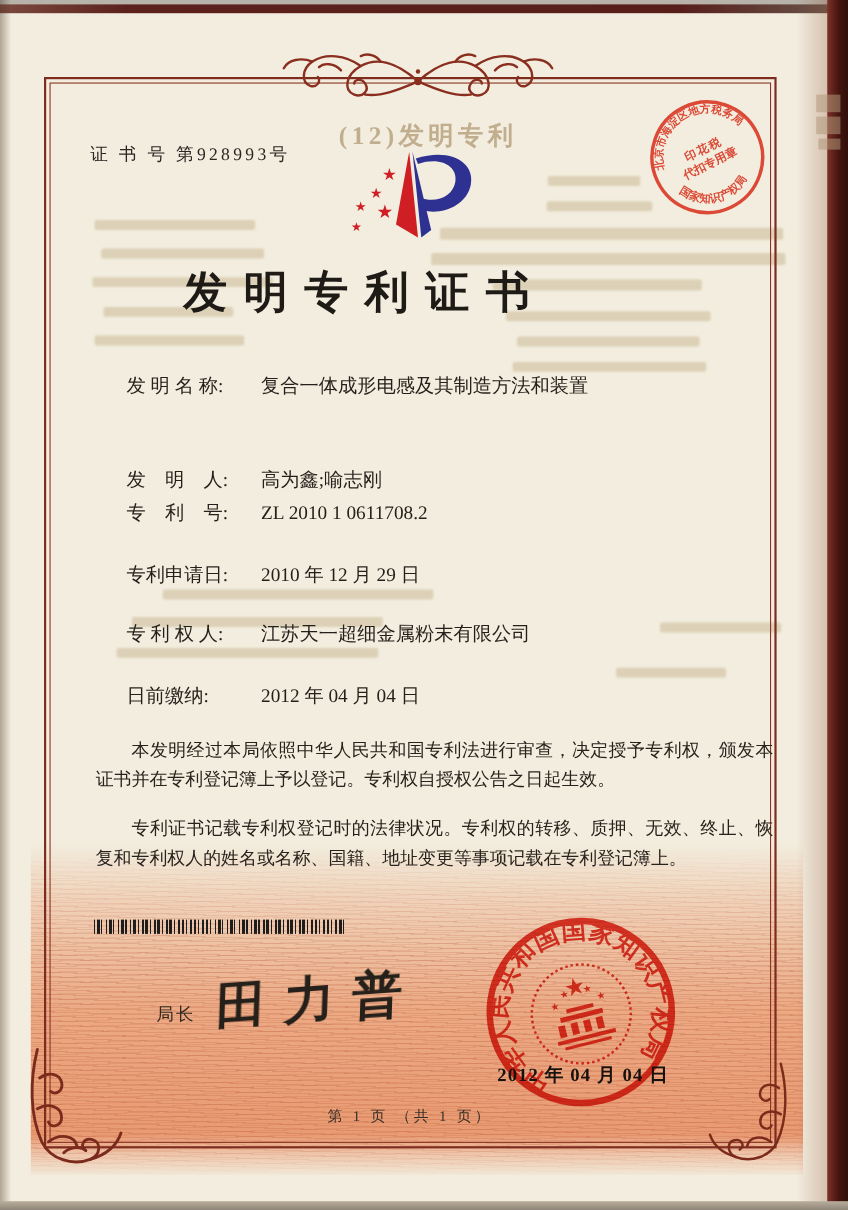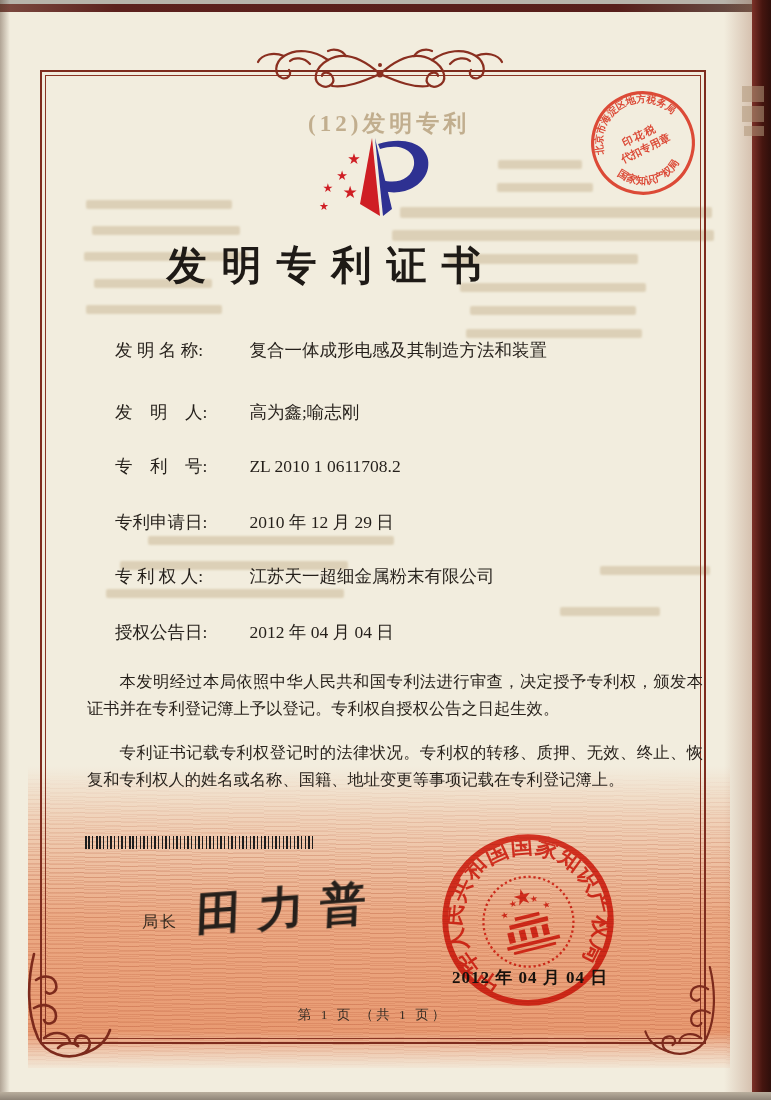--- a/index.html
+++ b/index.html
@@ -56,21 +56,21 @@
 
   .cert-no{position:absolute;left:82px;top:130px;font-size:16px;letter-spacing:3px;color:#2a2622;}
 
   .logo{position:absolute;left:310px;top:132px;width:136px;height:102px;}
 
   .title{position:absolute;left:40px;top:238px;width:568px;text-align:center;
     font-size:40px;font-weight:bold;letter-spacing:15px;text-indent:15px;color:#1e1a16;}
 
   .field-row{position:absolute;left:82px;font-size:17.5px;color:#241f1a;white-space:nowrap;}
   .field-label{display:inline-block;min-width:112px;margin-left:33px;}
-  .field-value{margin-left:18px;}
+  .field-value{margin-left:6px;}
 
   .body-text{position:absolute;left:70px;top:651px;width:650px;font-size:16.3px;
     line-height:1.66;color:#28221c;text-align:justify;}
   .body-text p{margin:17px;text-indent:2em;}
 
   .barcode{position:absolute;left:85px;top:836px;width:228px;height:13px;
     background-image:
       repeating-linear-gradient(90deg,#1d1d1d 0 1.5px,rgba(0,0,0,0) 1.5px 3px,#1d1d1d 3px 5.5px,rgba(0,0,0,0) 5.5px 7px,#1d1d1d 7px 8px,rgba(0,0,0,0) 8px 11px);}
 
   .sig-label{position:absolute;left:142px;top:912px;font-size:16px;color:#33291f;letter-spacing:2px;}
@@ -152,20 +152,21 @@
   <svg class="orn-br" viewBox="0 0 92 114">
     <g stroke="#7c2a1c" fill="none" stroke-width="2.6" stroke-linecap="round">
       <path d="M12,4 C5,32 5,64 16,88 C24,104 44,110 60,104 C70,100 70,88 62,86 C54,84 50,92 56,96"></path>
       <path d="M14,30 C22,24 32,26 34,34 C36,42 28,46 24,42"></path>
       <path d="M12,58 C22,52 34,56 34,66 C34,74 24,76 22,70"></path>
       <path d="M22,88 C32,80 46,82 48,92"></path>
       <path d="M60,104 C74,100 84,92 88,80"></path>
     </g>
   </svg>
 
+  <div class="cert-no">证 书 号 第928993号</div>
 
   <svg class="logo" viewBox="0 0 136 102">
     <path d="M62,6 L70,84 L50,72 Z" fill="#cf1e24"></path>
     <path d="M65,6 L73,84 L82,77 Z" fill="#2e3192"></path>
     <path d="M68,12 C100,2 122,16 118,36 C114,56 90,64 74,59 L72,48 C88,53 102,46 104,33 C106,20 92,10 70,17 Z" fill="#2e3192"></path>
     <g fill="#cf1e24" text-anchor="middle" font-family="'DejaVu Sans',sans-serif">
       <text x="44" y="32" font-size="15">★</text>
       <text x="32" y="48" font-size="13">★</text>
       <text x="18" y="60" font-size="12">★</text>
       <text x="40" y="66" font-size="17">★</text>
@@ -173,38 +174,38 @@
     </g>
   </svg>
 
   <div class="title">发明专利证书</div>
 
   <div>
     <div class="field-row" style="top:338px;">
       <span class="field-label">发 明 名 称:</span>
       <span class="field-value">复合一体成形电感及其制造方法和装置</span>
     </div>
-    <div class="field-row" style="top:400px;">
+    <div class="field-row" style="top:424px;">
       <span class="field-label">发　明　人:</span>
       <span class="field-value">高为鑫;喻志刚</span>
     </div>
     <div class="field-row" style="top:454px;">
       <span class="field-label">专　利　号:</span>
       <span class="field-value">ZL 2010 1 0611708.2</span>
     </div>
     <div class="field-row" style="top:510px;">
       <span class="field-label">专利申请日:</span>
       <span class="field-value">2010 年 12 月 29 日</span>
     </div>
     <div class="field-row" style="top:564px;">
       <span class="field-label">专 利 权 人:</span>
       <span class="field-value">江苏天一超细金属粉末有限公司</span>
     </div>
     <div class="field-row" style="top:620px;">
-      <span class="field-label">授权公告日:</span>
+      <span class="field-label">日前缴纳:</span>
       <span class="field-value">2012 年 04 月 04 日</span>
     </div>
   </div>
 
   <div class="body-text">
     <p>本发明经过本局依照中华人民共和国专利法进行审查，决定授予专利权，颁发本证书并在专利登记簿上予以登记。专利权自授权公告之日起生效。</p>
     <p>专利证书记载专利权登记时的法律状况。专利权的转移、质押、无效、终止、恢复和专利权人的姓名或名称、国籍、地址变更等事项记载在专利登记簿上。</p>
   </div>
 
   <div class="barcode"></div>

